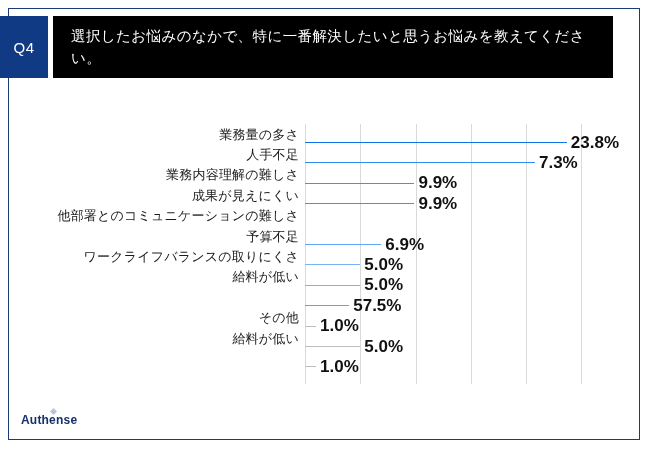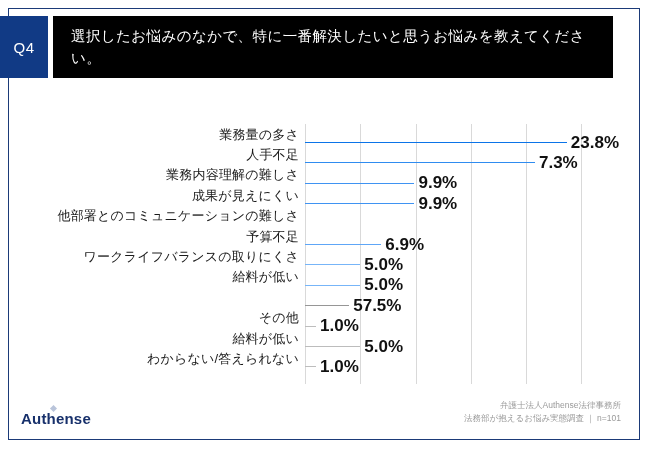--- a/index.html
+++ b/index.html
@@ -137,21 +137,21 @@
 
   
   #logo {
     position: absolute;
     left: 12px;
     bottom: 12px;
     display: flex;
     align-items: flex-end;
   }
   #logo-text {
-    font-size: 15px;
+    font-size: 12px;
     font-weight: bold;
     color: #17306b;
     letter-spacing: .2px;
     position: relative;
   }
   #logo-dot {
     position: absolute;
     left: 30px;
     top: -4px;
     width: 5px;
@@ -258,32 +258,27 @@
             </div>
           </div>
           <div class="row">
             <div class="cat-label">給料が低い</div>
             <div class="bar-wrap">
               <div class="bar" style="width: 17.6056%; background: rgb(188, 188, 188);"></div>
               <div class="bar-value">5.0%</div>
             </div>
           </div>
           <div class="row">
-            <div class="cat-label">わからない/答えられない</div>
             <div class="bar-wrap">
               <div class="bar" style="width: 3.52113%; background: rgb(189, 189, 189);"></div>
               <div class="bar-value">1.0%</div>
             </div>
           </div>
         </div>
     </div>
   </div>
 
   <div id="logo">
     <div id="logo-text">Authense<span id="logo-dot"></span></div>
   </div>
 
-  <div id="source">
-    <div>弁護士法人Authense法律事務所</div>
-    <div>法務部が抱えるお悩み実態調査 ｜ n=101</div>
-  </div>
 
 </div>
 
 </body></html>

